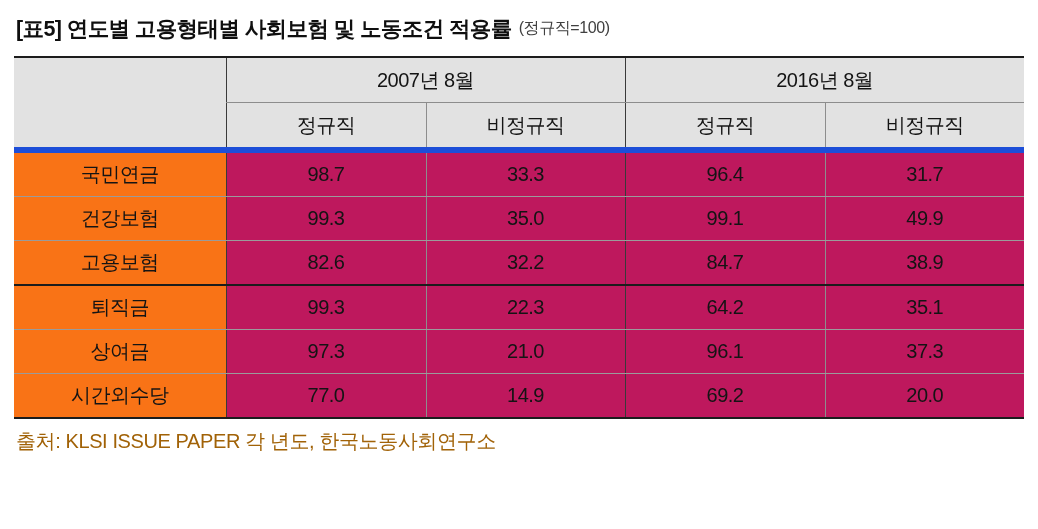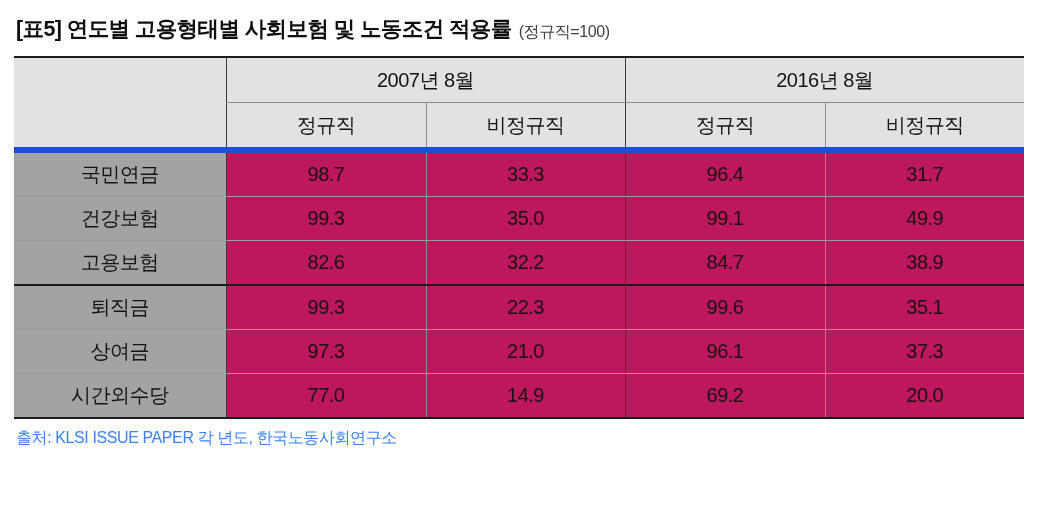--- a/index.html
+++ b/index.html
@@ -16,21 +16,21 @@
   }
   .page {
     position: relative;
     width: 1038px;
     height: 529px;
     box-sizing: border-box;
     padding: 14px 14px 0 14px;
   }
   .title-row {
     display: flex;
-    align-items: flex-end;
+    align-items: center;
     gap: 7px;
     padding-left: 2px;
     margin-bottom: 13px;
   }
   .title-main {
     font-size: 21.5px;
     font-weight: bold;
     letter-spacing: -0.6px;
     color: #0f0f0f;
     white-space: nowrap;
@@ -84,28 +84,28 @@
     border-bottom: 1px solid #9b9b9b;
     background: #be185d;
   }
   tbody tr.group-end td {
     border-bottom: 2px solid #1c1c1c;
   }
   tbody tr:last-child td {
     border-bottom: 2.5px solid #1c1c1c;
   }
   tbody td.rowlabel {
-    background: #a3a3a3;
+    background: #f97316;
   }
   .source {
     margin-top: 9px;
     padding-left: 2px;
-    font-size: 16px;
+    font-size: 20px;
     letter-spacing: -0.4px;
-    color: #3b82f6;
+    color: #a16207;
   }
 </style>
 </head>
 <body>
 
 <div class="page">
 
   <div class="title-row">
     <span class="title-main">[표5] 연도별 고용형태별 사회보험 및 노동조건 적용률</span>
     <span class="title-sub">(정규직=100)</span>
@@ -152,21 +152,21 @@
         <td class="rowlabel">고용보험</td>
         <td class="vline-dark">82.6</td>
         <td class="vline">32.2</td>
         <td class="vline-dark">84.7</td>
         <td class="vline">38.9</td>
       </tr>
       <tr>
         <td class="rowlabel">퇴직금</td>
         <td class="vline-dark">99.3</td>
         <td class="vline">22.3</td>
-        <td class="vline-dark">99.6</td>
+        <td class="vline-dark">64.2</td>
         <td class="vline">35.1</td>
       </tr>
       <tr>
         <td class="rowlabel">상여금</td>
         <td class="vline-dark">97.3</td>
         <td class="vline">21.0</td>
         <td class="vline-dark">96.1</td>
         <td class="vline">37.3</td>
       </tr>
       <tr>

